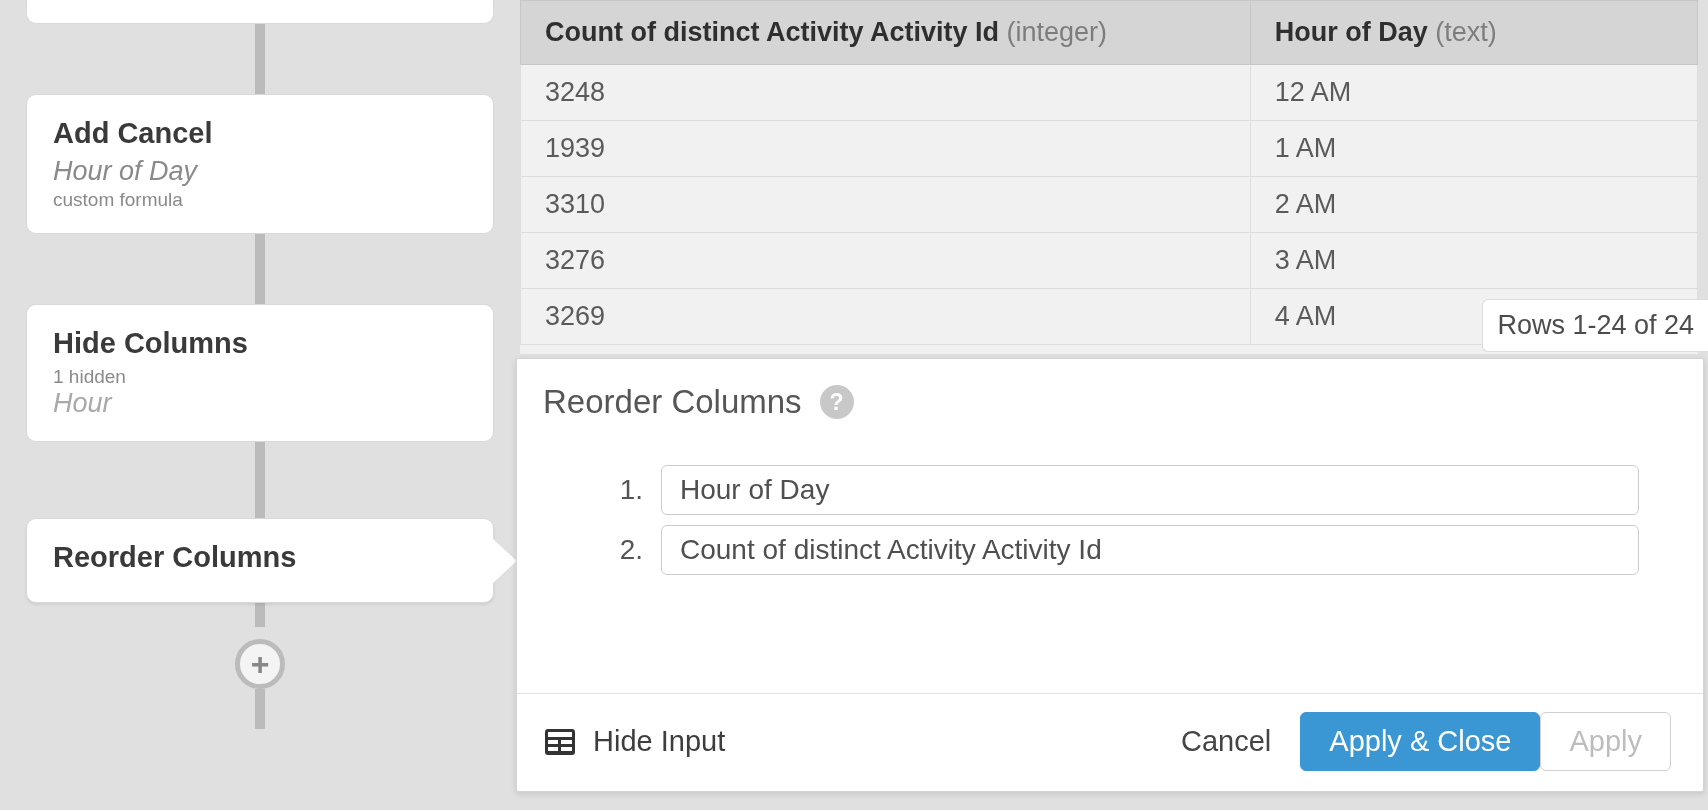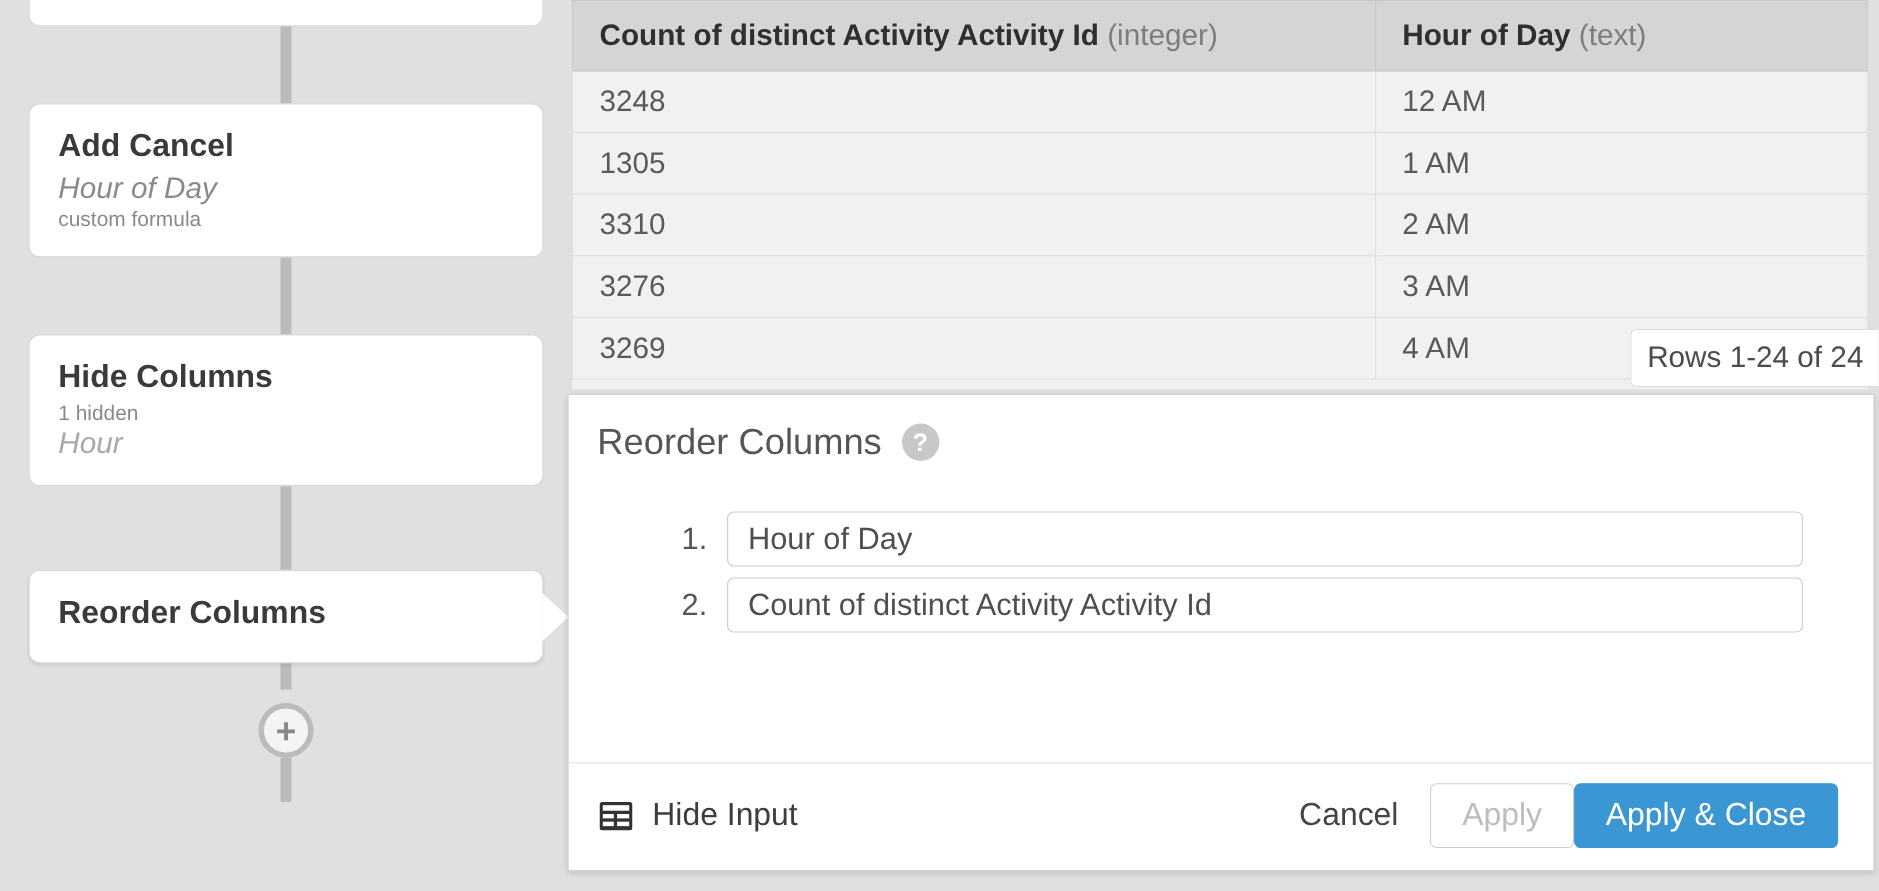--- a/index.html
+++ b/index.html
@@ -295,21 +295,21 @@
           <span class="dtype">(text)</span>
         </th>
       </tr>
     </thead>
     <tbody>
       <tr>
         <td>3248</td>
         <td>12 AM</td>
       </tr>
       <tr>
-        <td>1305</td>
+        <td>1939</td>
         <td>1 AM</td>
       </tr>
       <tr>
         <td>3310</td>
         <td>2 AM</td>
       </tr>
       <tr>
         <td>3276</td>
         <td>3 AM</td>
       </tr>
@@ -348,16 +348,16 @@
           <rect x="3" y="11" width="10" height="4" fill="#fff"></rect>
           <rect x="16" y="11" width="11" height="4" fill="#fff"></rect>
           <rect x="3" y="18" width="10" height="4" fill="#fff"></rect>
           <rect x="16" y="18" width="11" height="4" fill="#fff"></rect>
         </svg>
       </span>
       <span>Hide Input</span>
     </div>
     <div class="spacer"></div>
     <button class="btn cancel">Cancel</button>
+    <button class="btn primary">Apply &amp; Close</button>
     <button class="btn apply">Apply</button>
-    <button class="btn primary">Apply &amp; Close</button>
   </div>
 </div>
 
 </body></html>

